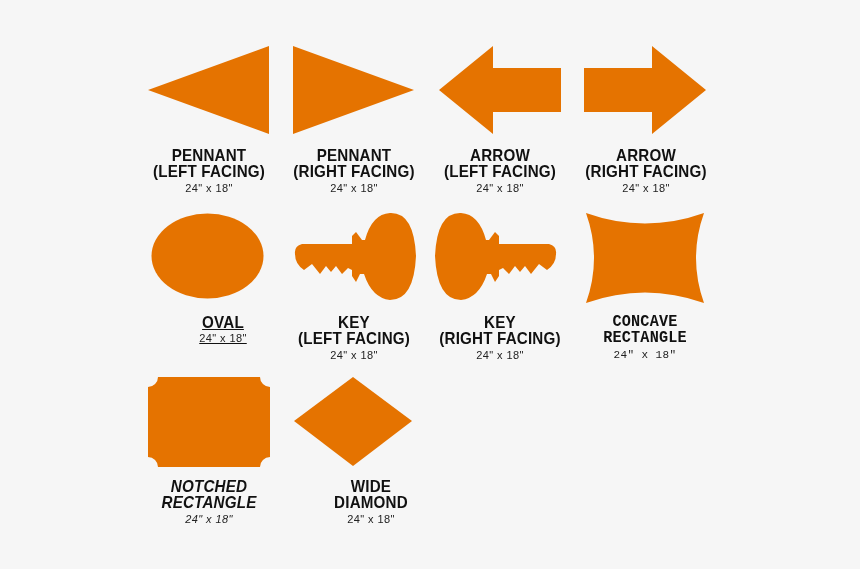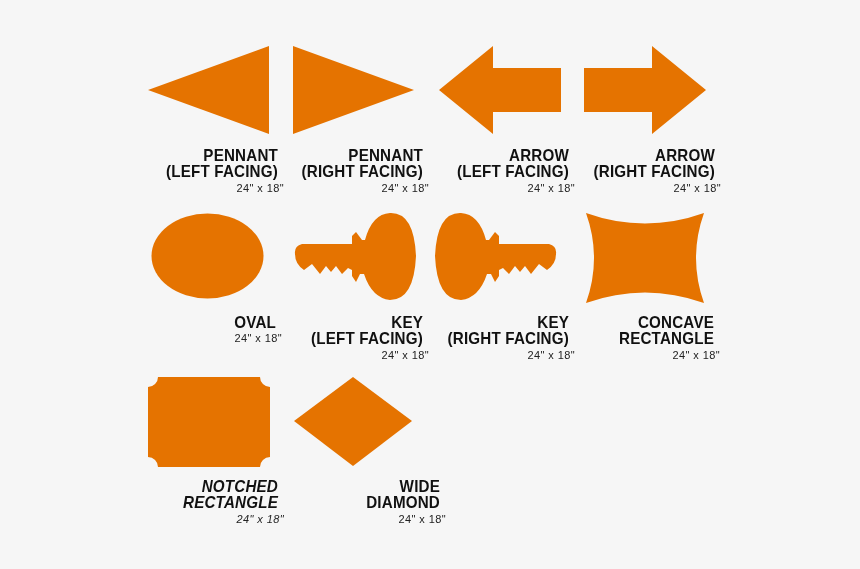--- a/index.html
+++ b/index.html
@@ -3,21 +3,21 @@
   <meta charset="utf-8">
   <style>
     html, body { margin:0; padding:0; }
     body {
       width:860px; height:569px; background:#f6f6f6; position:relative; overflow:hidden;
       font-family:"Liberation Sans", sans-serif;
     }
     .shape { position:absolute; }
     .shape svg { display:block; }
     .label {
-      position:absolute; text-align:right; width:150px;
+      position:absolute; text-align:center; width:150px;
       font-family:"Liberation Sans", sans-serif;
       color:#111; font-weight:bold; font-size:16.5px; line-height:16px; letter-spacing:0.2px;
     }
     .label .t { display:block; transform:scaleX(0.92); }
     .label .s { display:block; font-weight:normal; font-size:11px; color:#222; margin-top:1px; line-height:16px; letter-spacing:0.4px; }
   </style>
 </head>
 <body>
 
 <div class="shape" style="left:148px;top:46px;">
@@ -78,35 +78,35 @@
       <path fill="#e57300" d="M3,42 Q2,34 10,32 L60,32 L60,24 L64,20 L70,28 L73,28 Q80,2 98,1 Q122,0 124,44 Q122,88 98,88 Q80,86 72,62 L68,62 L64,70 L60,64 L60,58 L56,56 L50,62 L44,54 L39,60 L34,54 L28,62 L20,52 L12,58 Q3,52 3,42 Z"></path>
     </g>
   </svg>
 </div>
 <div class="shape" style="left:584px;top:212px;">
   <svg width="122" height="92" viewBox="0 0 122 92">
     <path fill="#e57300" d="M2,1 Q61,22 120,1 Q104,46 120,91 Q61,70 2,91 Q18,46 2,1 Z"></path>
   </svg>
 </div>
 
-<div class="label" style="left:132px;top:314px;">
+<div class="label" style="left:148px;top:314px;text-decoration:underline;">
   <span class="t">OVAL</span>
   <span class="s" style="margin-top:0;">24" x 18"</span>
 </div>
 <div class="label" style="left:279px;top:314px;">
   <span class="t">KEY</span>
   <span class="t">(LEFT FACING)</span>
   <span class="s">24" x 18"</span>
 </div>
 <div class="label" style="left:425px;top:314px;">
   <span class="t">KEY</span>
   <span class="t">(RIGHT FACING)</span>
   <span class="s">24" x 18"</span>
 </div>
-<div class="label" style="left:570px;top:314px;">
+<div class="label" style="left:570px;top:314px;font-family:Liberation Mono, monospace;">
   <span class="t">CONCAVE</span>
   <span class="t">RECTANGLE</span>
   <span class="s">24" x 18"</span>
 </div>
 
 <div class="shape" style="left:148px;top:377px;">
   <svg width="122" height="90" viewBox="0 0 122 90">
     <path fill="#e57300" d="M10,0 L112,0 A10,10 0 0 0 122,10 L122,80 A10,10 0 0 0 112,90 L10,90 A10,10 0 0 0 0,80 L0,10 A10,10 0 0 0 10,0 Z"></path>
   </svg>
 </div>

